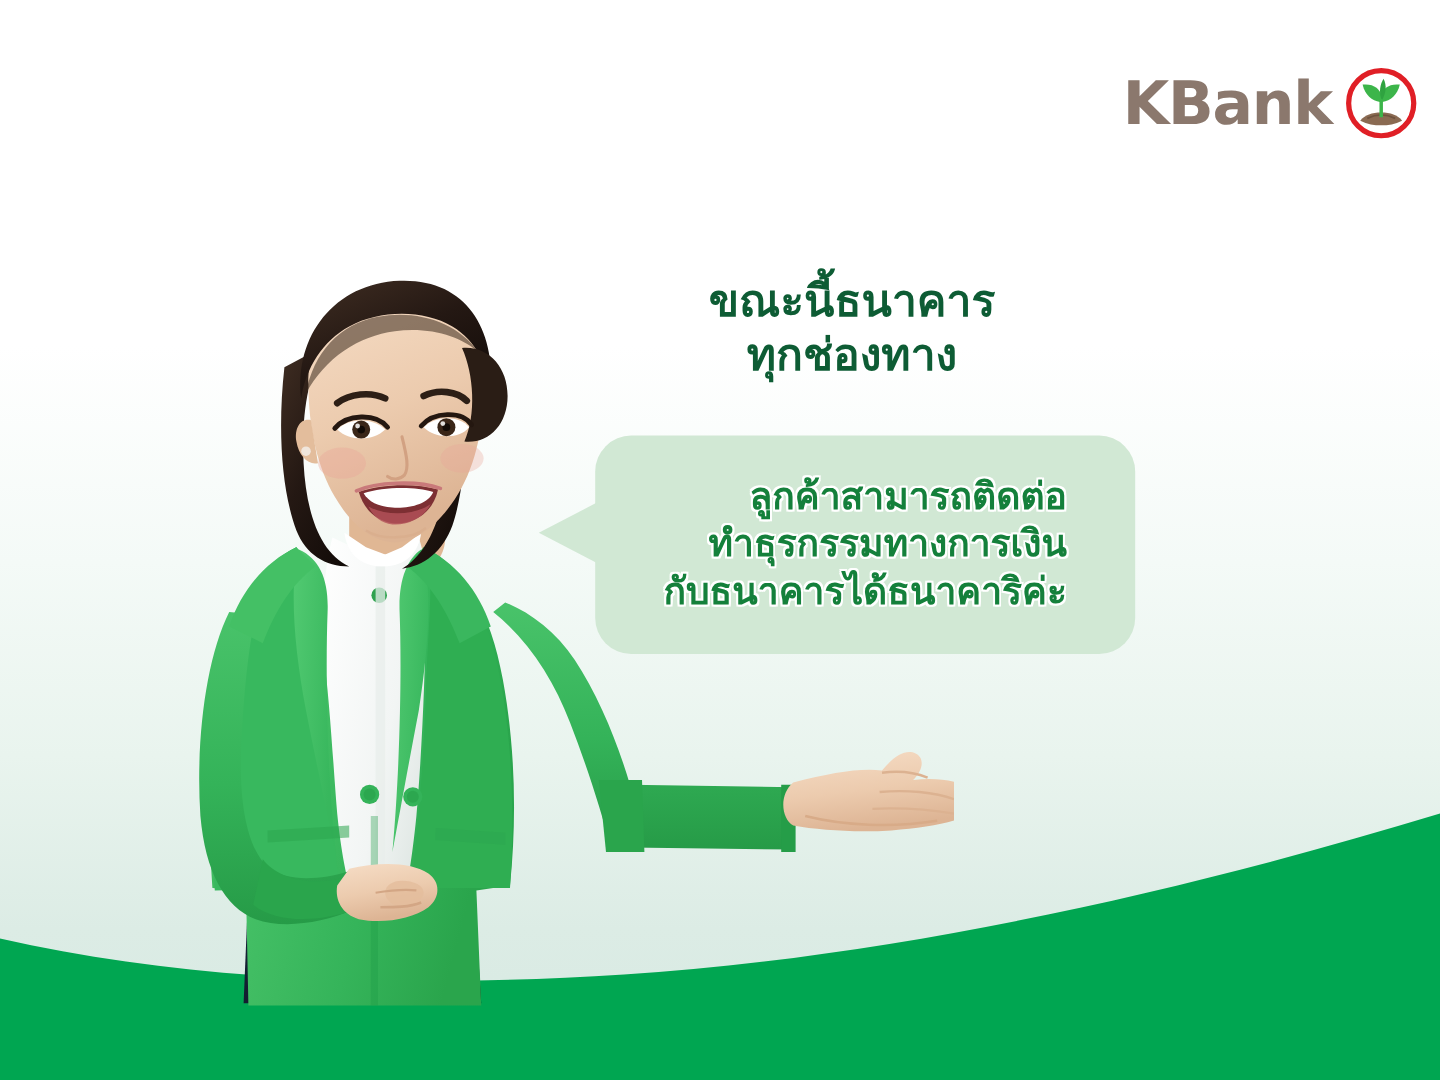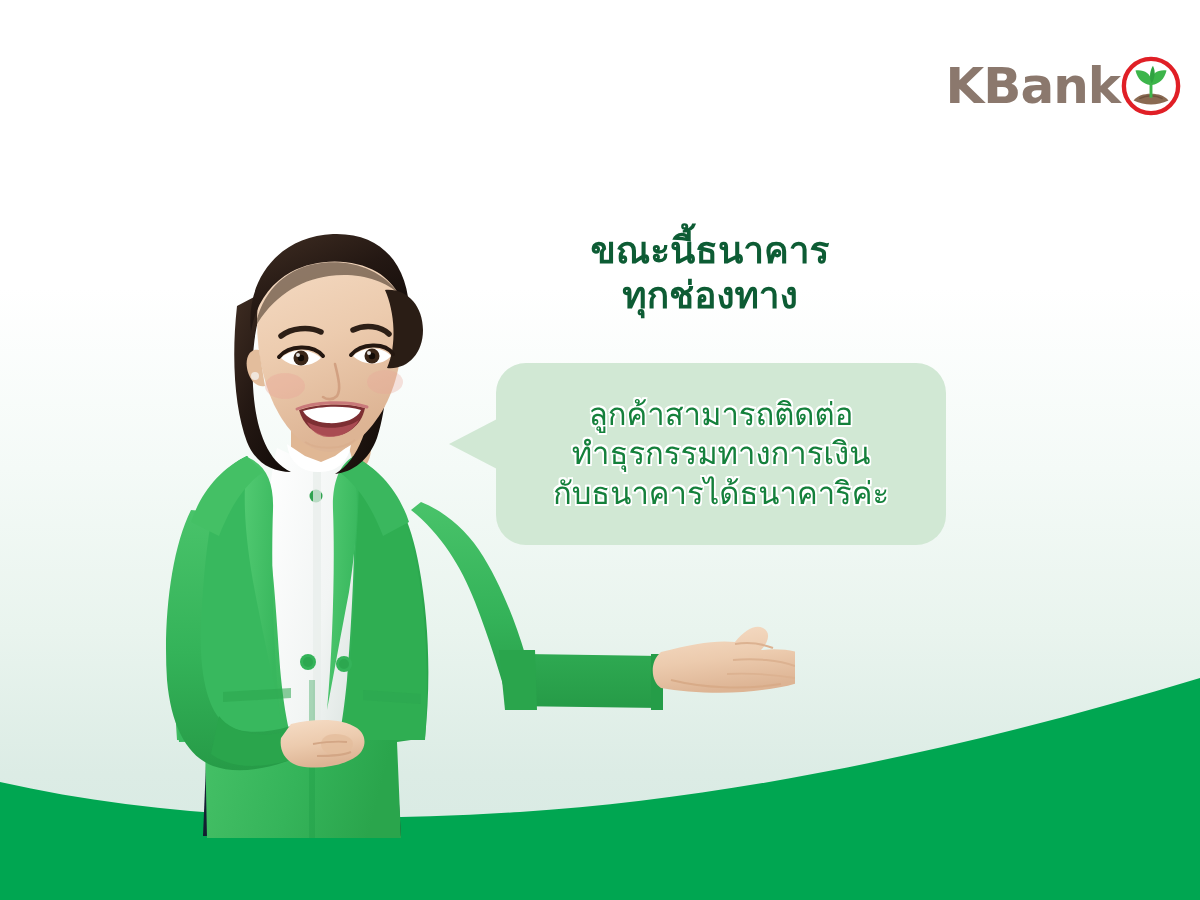--- a/index.html
+++ b/index.html
@@ -10,21 +10,21 @@
   }
   #stage{
     position:relative;width:1200px;height:900px;overflow:hidden;
     background:linear-gradient(to bottom,#ffffff 0%,#ffffff 32%,#f4faf7 52%,#e9f4ee 70%,#dcece5 86%,#d6e9e2 100%);
   }
 
   
   .swoosh{position:absolute;left:0;top:0;width:1200px;height:900px;}
 
   
-  .logo{position:absolute;right:18px;top:55px;display:flex;align-items:center;}
+  .logo{position:absolute;right:18px;top:55px;display:flex;align-items:center;gap:10px;}
   .logo-word{
     font-family:"DejaVu Sans","Liberation Sans",sans-serif;
     font-weight:bold;font-size:50px;letter-spacing:-1px;color:#8b786d;line-height:1;
   }
   .logo-mark{width:62px;height:62px;display:block;}
 
   
   .headline{
     position:absolute;left:430px;top:186px;width:560px;
     text-align:center;color:#0d5c34;
@@ -39,23 +39,23 @@
   .bubble{
     position:absolute;left:496px;top:363px;width:450px;height:182px;
     background:#d1e8d4;border-radius:30px;
     box-sizing:border-box;
     display:flex;flex-direction:column;align-items:center;justify-content:center;
   }
   .bubble-tail{
     position:absolute;left:449px;top:418px;width:50px;height:52px;
   }
   .bubble-text{
-    position:relative;text-align:center;color:#14803b;
-    font-family:"DejaVu Sans","Liberation Sans",sans-serif;
-    font-weight:normal;font-size:31px;line-height:1.26;
+    position:relative;text-align:right;color:#14803b;
+    font-family:"DejaVu Sans","Liberation Sans",sans-serif;
+    font-weight:bold;font-size:31px;line-height:1.26;
     text-shadow:
       -1.6px -1.6px 0 #ffffff, 1.6px -1.6px 0 #ffffff,
       -1.6px  1.6px 0 #ffffff, 1.6px  1.6px 0 #ffffff,
       -1.6px 0 0 #ffffff, 1.6px 0 0 #ffffff,
        0 -1.6px 0 #ffffff, 0 1.6px 0 #ffffff;
   }
   .bubble-text div{white-space:nowrap;}
 
   
   .presenter{position:absolute;left:95px;top:210px;width:700px;height:640px;}

